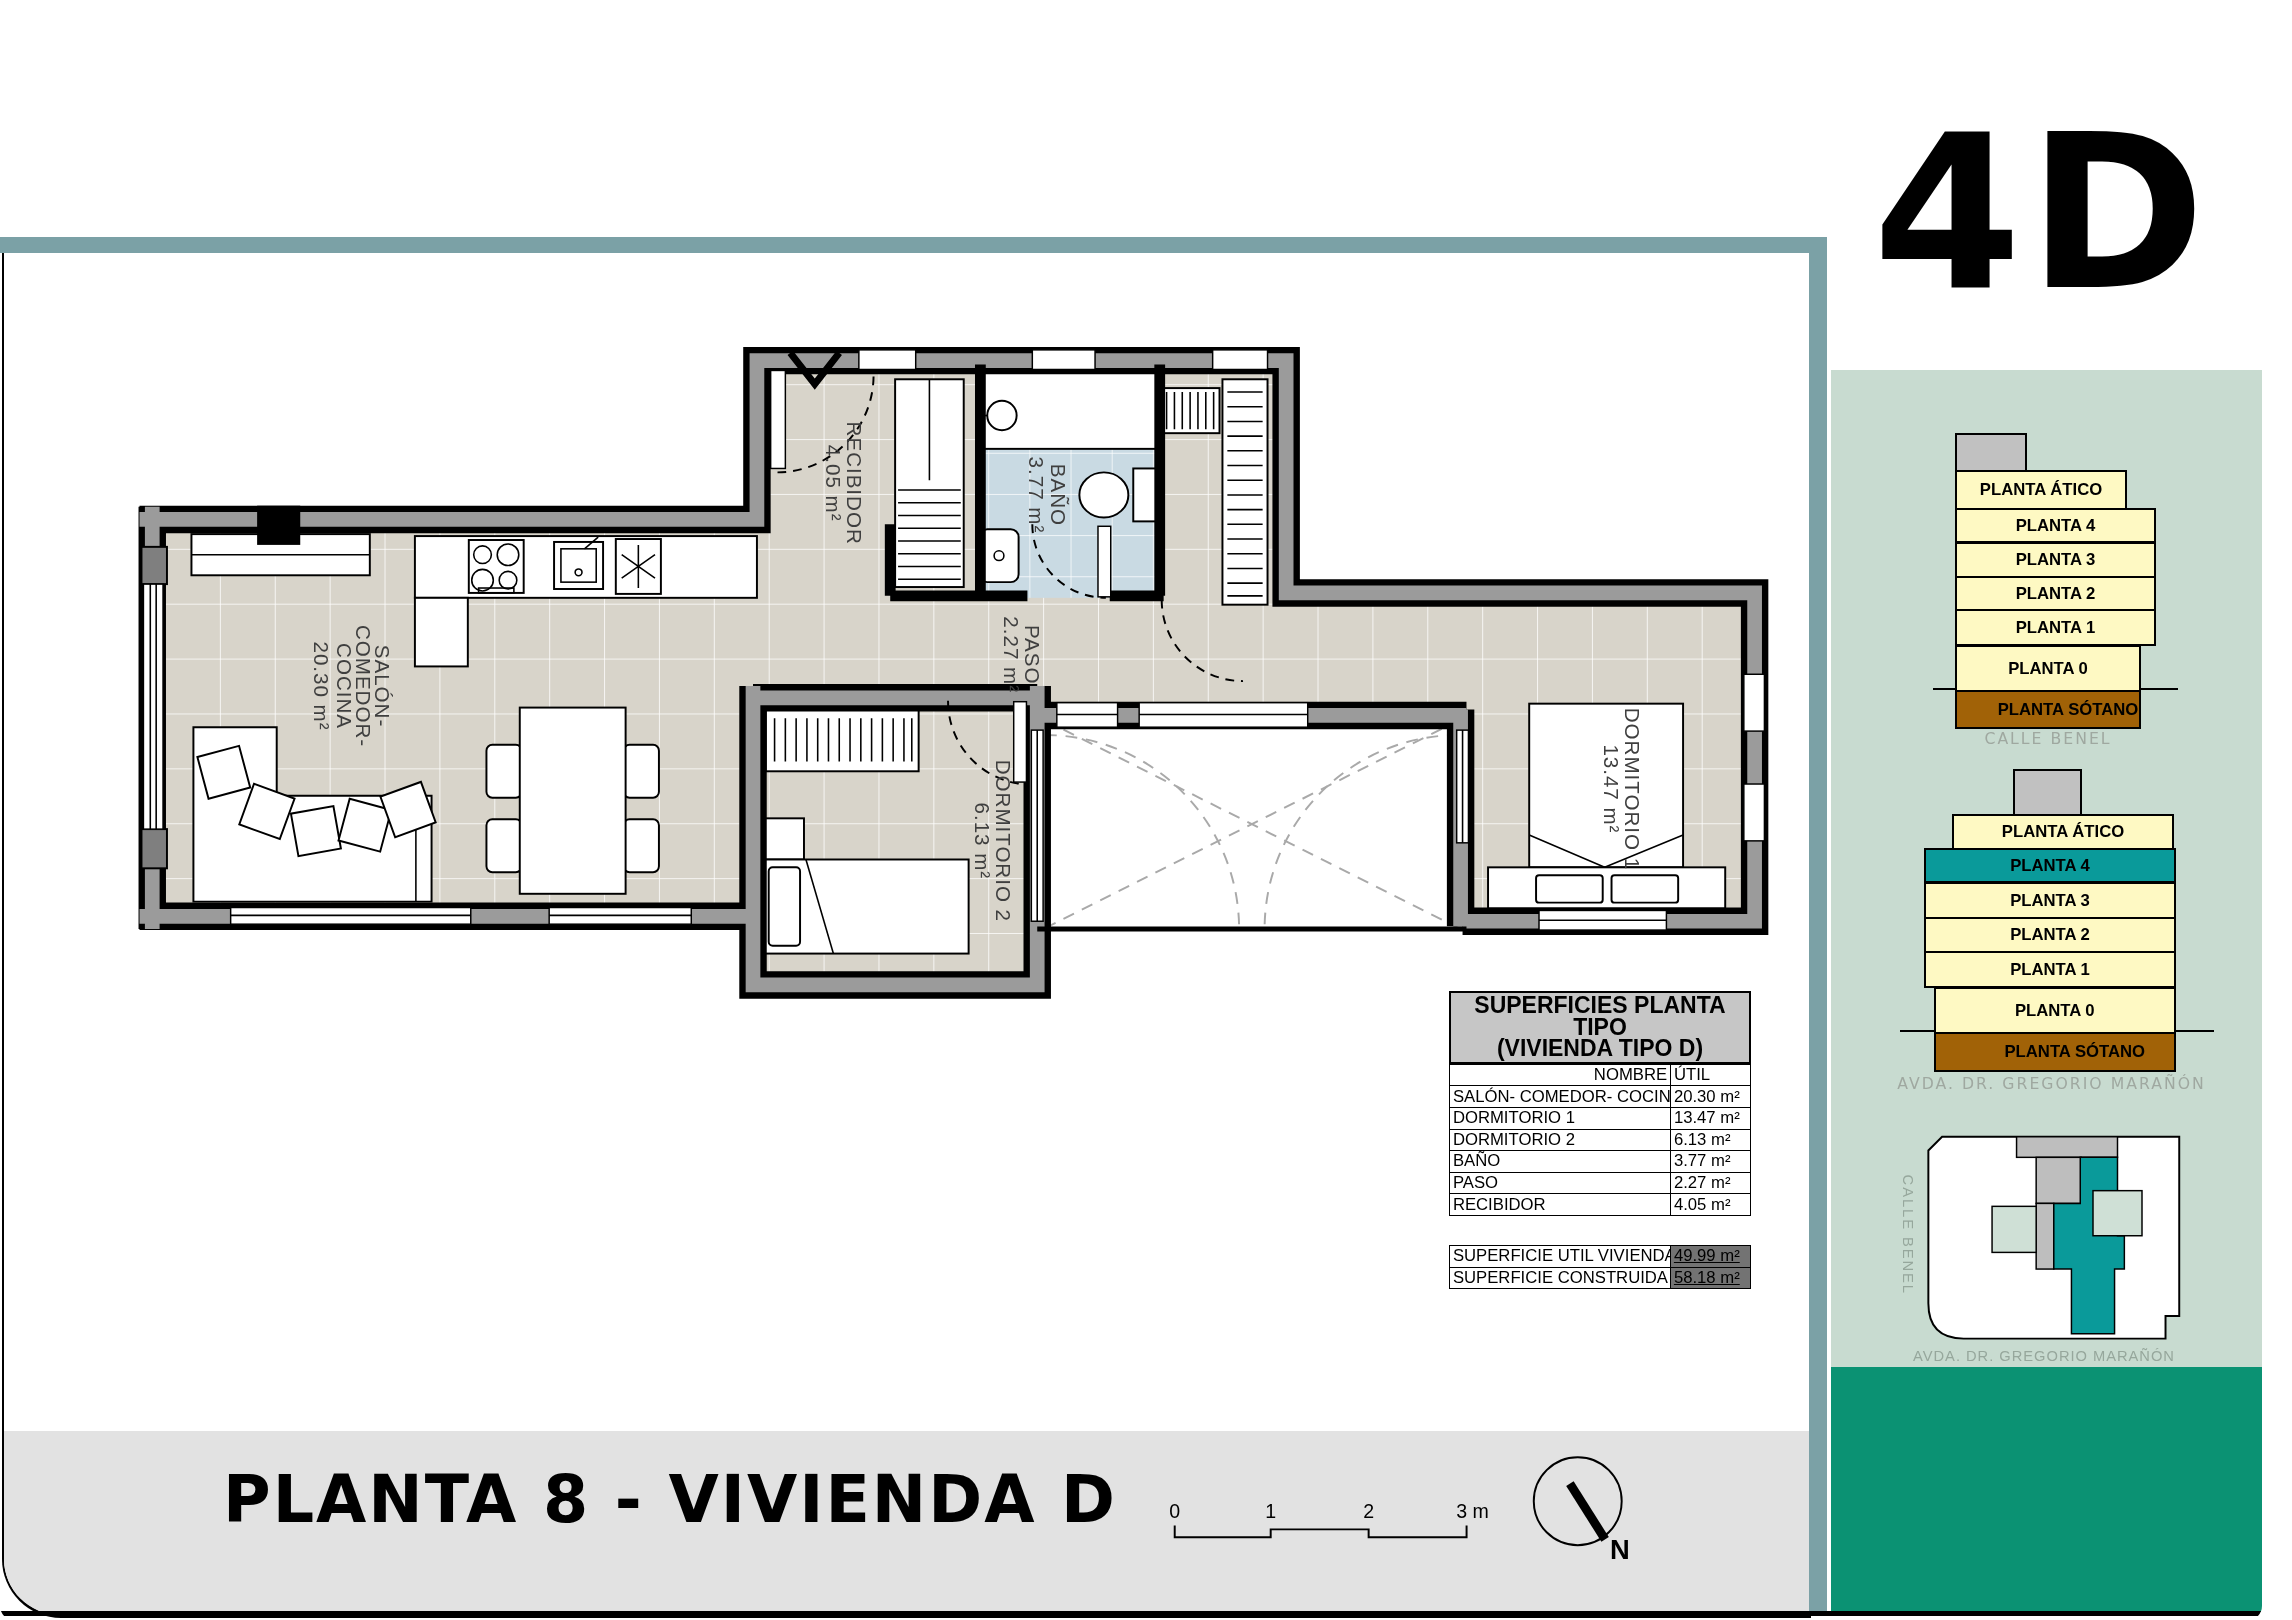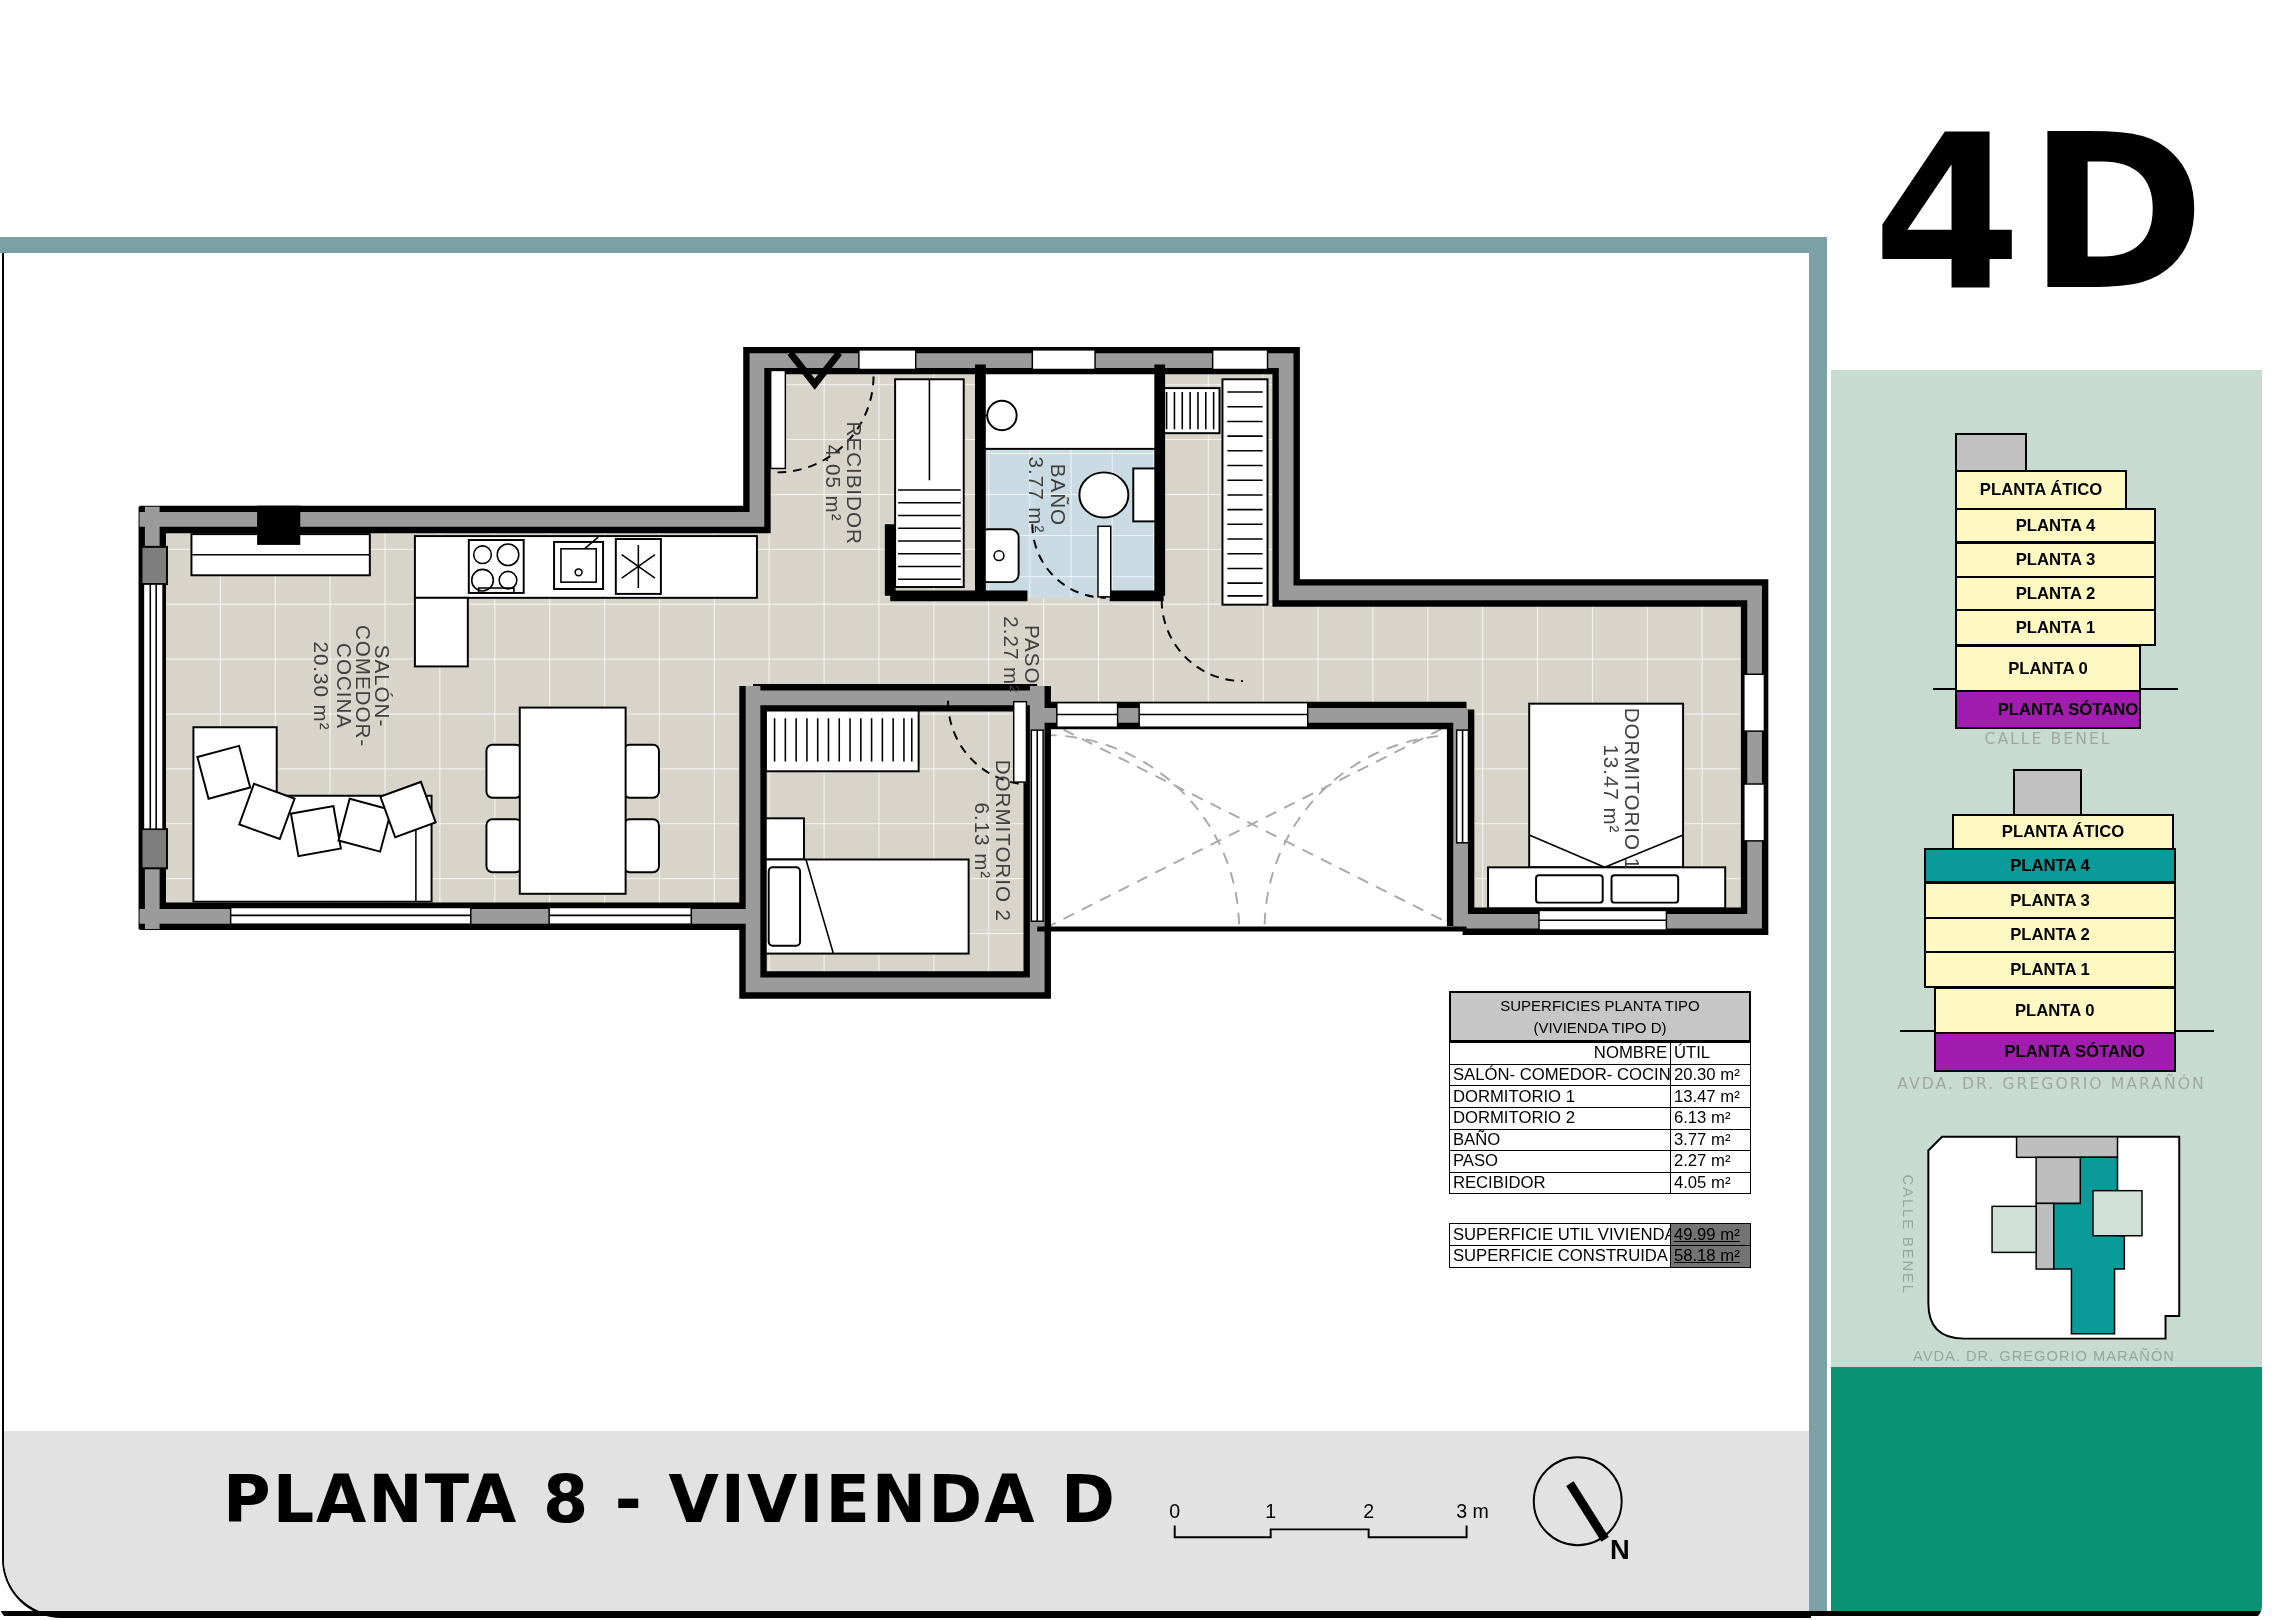--- a/index.html
+++ b/index.html
@@ -15,34 +15,34 @@
   #logo{left:1841px;top:106px;width:402px;text-align:center;font-family:"DejaVu Sans",sans-serif;
     font-weight:bold;font-size:214px;line-height:1;letter-spacing:5.9px;color:#000;}
   
   #side-green{left:1831px;top:370px;width:462px;height:998px;background:#C8DBD0;}
   #side-darkgreen{left:1831px;top:1367px;width:462px;height:245px;background:#0B9273;}
   #bottom-line{left:0;top:1611px;width:2293px;height:4.9px;background:#000;}
   
   .bar{position:absolute;background:#fef9c3;border:2px solid #000;box-sizing:border-box;
     display:flex;align-items:center;justify-content:center;
     font-weight:bold;font-size:16.7px;color:#000;white-space:nowrap;}
-  .bar.gray{background:#a21caf;padding-left:40px;}
+  .bar.gray{background:#a16207;padding-left:40px;}
   .bar.cap{background:#C1C1C1;}
   .bar.hl{background:#0A9A9A;}
   .gline{position:absolute;height:2px;background:#000;}
   .cad{position:absolute;color:#9FA8A0;font-size:15.7px;letter-spacing:2px;white-space:nowrap;
     font-family:"DejaVu Sans",sans-serif;text-align:center;}
   
   #areas-table{left:1449px;top:991px;width:302px;font-size:16.7px;color:#000;}
   .tbl{border-collapse:collapse;width:302px;table-layout:fixed;}
   .tbl td{border:1.5px solid #000;height:21.6px;padding:0 2.9px;box-sizing:border-box;
     overflow:hidden;white-space:nowrap;}
   .tbl td.val{width:80px;text-align:left;}
-  .tbl-title{border:2px solid #000;background:#C6C6C6;text-align:center;font-weight:400;
-    font-size:15px;line-height:21.6px;padding:2px 0;}
+  .tbl-title{border:2px solid #000;background:#C6C6C6;text-align:center;font-weight:700;
+    font-size:23px;line-height:21.6px;padding:2px 0;}
   .orange{background:#737373;text-decoration:underline;}
   
   #plan-title{left:223px;top:1462px;font-family:"DejaVu Sans",sans-serif;font-weight:bold;
     font-size:65px;letter-spacing:2px;color:#000;white-space:nowrap;}
   svg text{font-family:"Liberation Sans",sans-serif;}
   
   .rlbl{font-size:21px;fill:#3F3F3F;letter-spacing:1px;}
   .fw{fill:#fff;stroke:#000;stroke-width:2;}
   .ln{fill:none;stroke:#000;stroke-width:1.6;}
   .win{fill:#fff;stroke:#000;stroke-width:1.5;}

